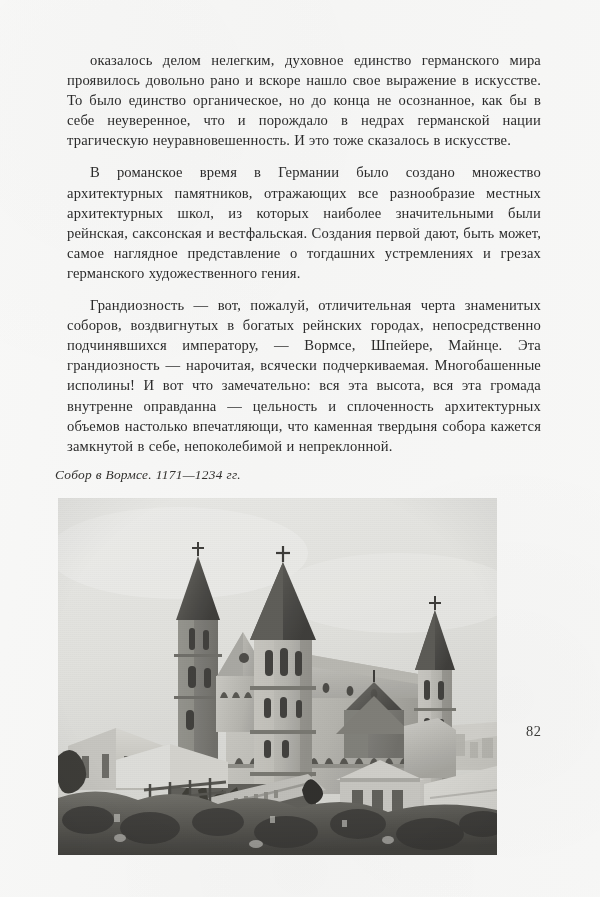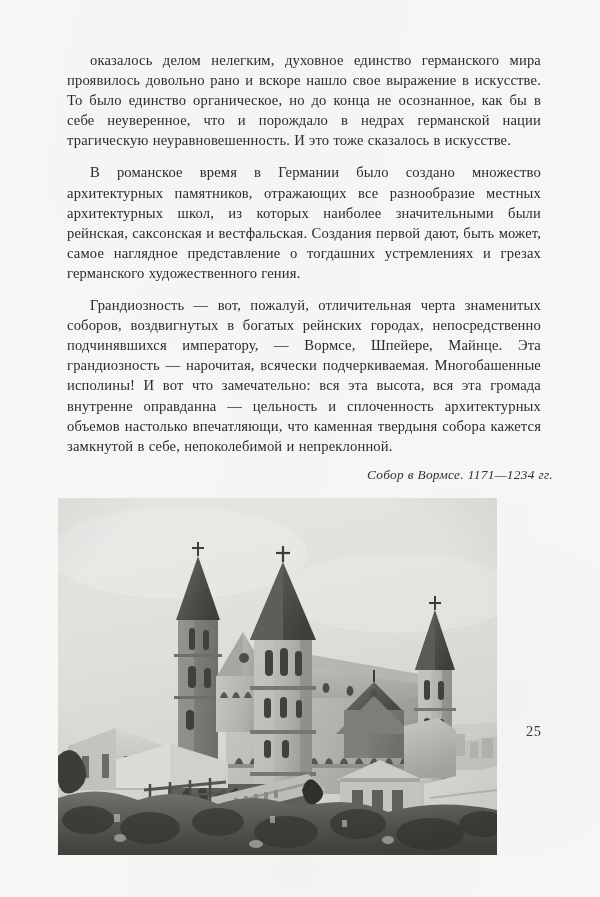--- a/index.html
+++ b/index.html
@@ -50,21 +50,21 @@
   p.para + p.para {
     margin-top: 0;
   }
 
   
   .caption {
     position: absolute;
     left: 55px;
     top: 467px;
     width: 498px;
-    text-align: right;
+    text-align: left;
     font-style: italic;
     font-size: 13.4px;
     letter-spacing: 0.3px;
     color: #33322f;
   }
 
   
   .photo {
     position: absolute;
     left: 58px;
@@ -351,13 +351,13 @@
       <rect x="212" y="318" width="5" height="7"></rect>
       <rect x="284" y="322" width="5" height="7"></rect>
     </g>
 
     <path d="M0 258 q14 -14 24 4 q10 18 -4 30 q-16 10 -20 -8 z" fill="#3b3a36"></path>
   </svg>
   <div class="photo-grain"></div>
   <div class="photo-vignette"></div>
 </div>
 
-<div class="folio">25</div>
+<div class="folio">82</div>
 
 </body></html>

